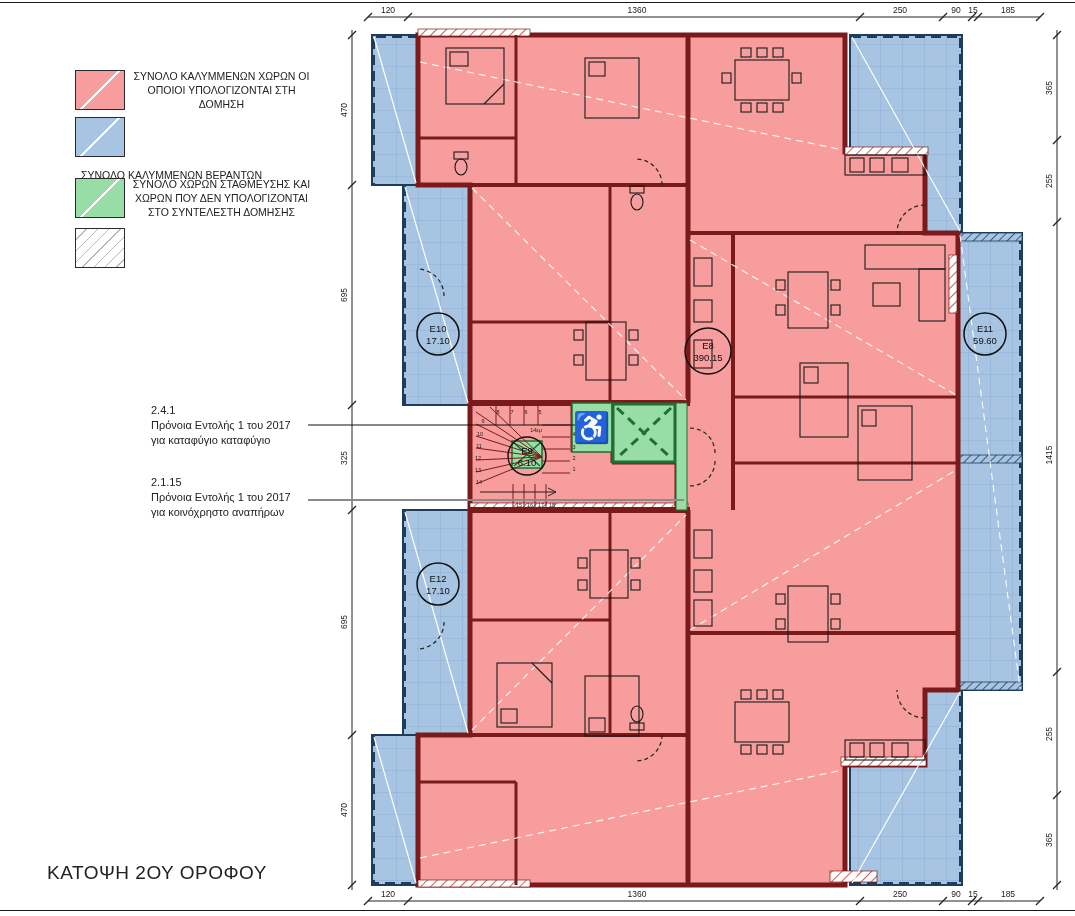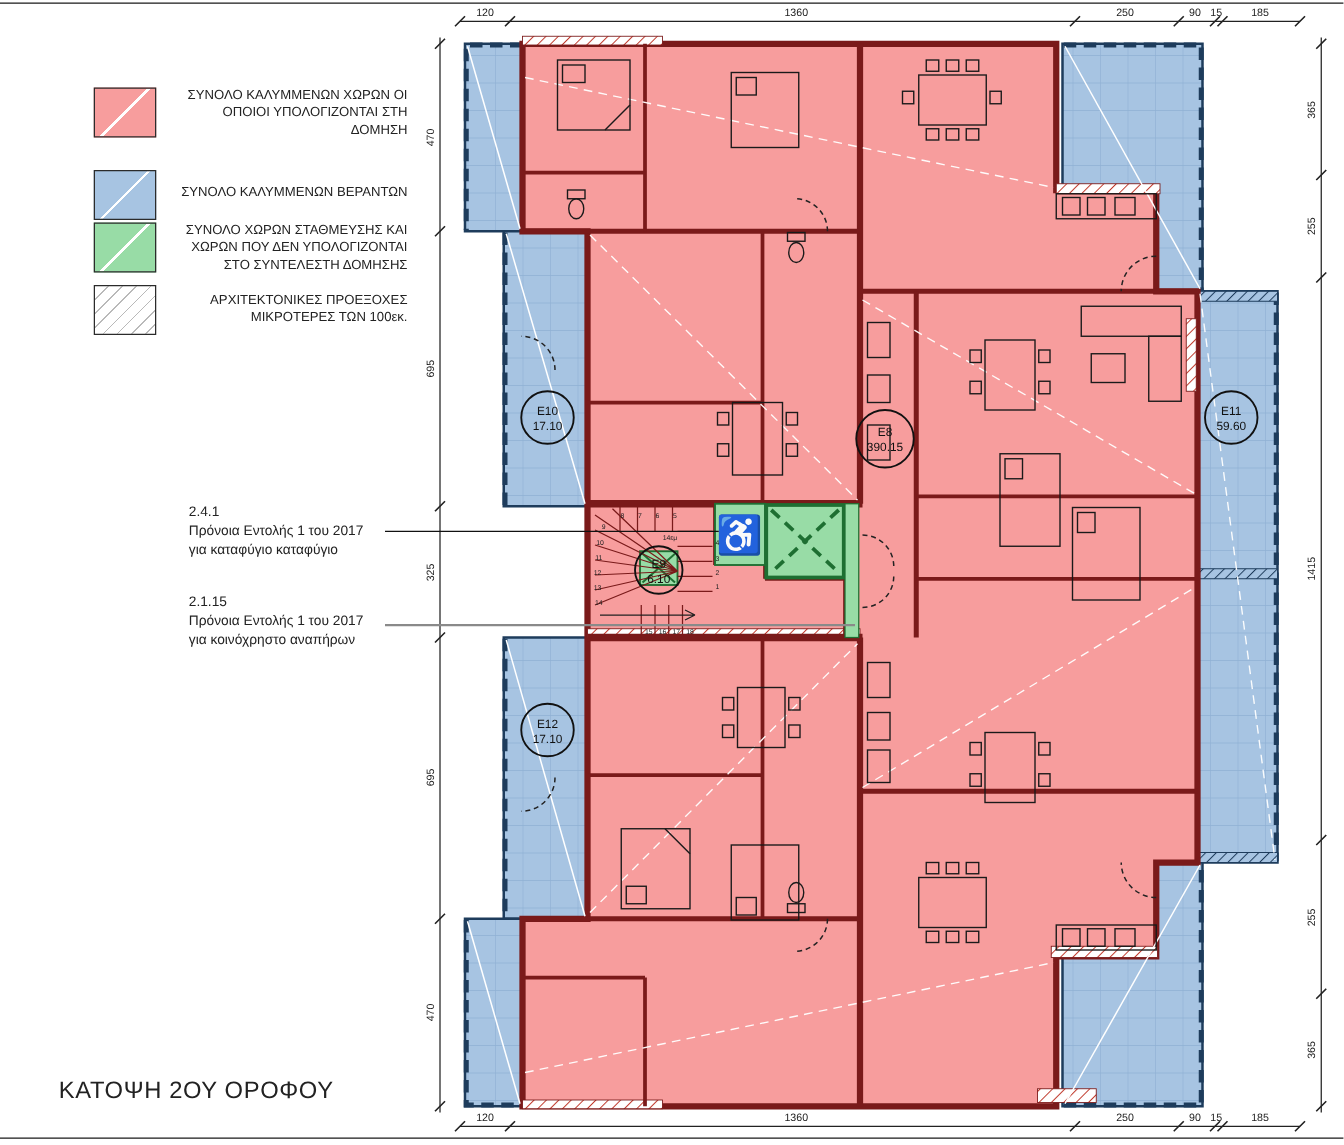--- a/index.html
+++ b/index.html
@@ -8,21 +8,21 @@
   .frameline{position:absolute;left:0;width:1075px;height:0;border-top:1.5px solid #1a1a1a;}
   
   #legend{position:absolute;left:75px;top:70px;width:290px;}
   .lg-row{position:absolute;left:0;display:flex;align-items:flex-start;}
   .lg-swatch{width:48px;height:38px;border:1.6px solid #2b2b2b;flex:none;
              background-image:linear-gradient(135deg,transparent calc(50% - 1px),#ffffff calc(50% - 1px),#ffffff calc(50% + 1px),transparent calc(50% + 1px));}
   .lg-swatch.pink{background-color:#f79d9d;}
   .lg-swatch.blue{background-color:#a7c4e2;}
   .lg-swatch.green{background-color:#98dca6;}
   .lg-swatch.hatch{background-color:#ffffff;background-image:repeating-linear-gradient(135deg,#ffffff 0 7px,#b9b9b9 7px 8px);}
-  .lg-label{margin-left:16px;width:185px;font-size:10.5px;line-height:1.32;color:#222;text-align:right;}
+  .lg-label{margin-left:4px;width:185px;font-size:10.5px;line-height:1.32;color:#222;text-align:center;}
   
   .anno{position:absolute;left:151px;width:190px;font-size:11px;line-height:1.35;color:#222;}
   
   #plan-title{position:absolute;left:47px;top:862px;font-size:19px;letter-spacing:.5px;color:#222;}
   svg{position:absolute;left:0;top:0;}
   svg text{font-family:"Liberation Sans",sans-serif;fill:#111;}
   .dimtxt{font-size:8.5px;fill:#222;}
   .areaid{font-size:9.5px;}
   .tread{font-size:5.5px;fill:#222;}
 </style>
@@ -378,31 +378,30 @@
       <line x1="308" y1="425" x2="575" y2="425" stroke="#111" stroke-width="1"></line>
       <line x1="308" y1="500" x2="684" y2="500" stroke="#8a8a8a" stroke-width="1.8"></line>
     </g>
   </svg>
 
   <div id="legend">
     <div class="lg-row" style="top:0;">
       <div class="lg-swatch pink"></div>
       <div class="lg-label">ΣΥΝΟΛΟ ΚΑΛΥΜΜΕΝΩΝ ΧΩΡΩΝ ΟΙ ΟΠΟΙΟΙ ΥΠΟΛΟΓΙΖΟΝΤΑΙ ΣΤΗ ΔΟΜΗΣΗ</div>
     </div>
-    <div class="lg-row" style="top:66px;">
+    <div class="lg-row" style="top:47px;flex-direction:column;">
       <div class="lg-swatch blue"></div>
       <div class="lg-label" style="margin-top:12px;">ΣΥΝΟΛΟ ΚΑΛΥΜΜΕΝΩΝ ΒΕΡΑΝΤΩΝ</div>
     </div>
     <div class="lg-row" style="top:108px;">
       <div class="lg-swatch green"></div>
       <div class="lg-label">ΣΥΝΟΛΟ ΧΩΡΩΝ ΣΤΑΘΜΕΥΣΗΣ ΚΑΙ ΧΩΡΩΝ ΠΟΥ ΔΕΝ ΥΠΟΛΟΓΙΖΟΝΤΑΙ ΣΤΟ ΣΥΝΤΕΛΕΣΤΗ ΔΟΜΗΣΗΣ</div>
     </div>
     <div class="lg-row" style="top:158px;">
       <div class="lg-swatch hatch"></div>
-      <div class="lg-label" style="margin-top:6px;">ΑΡΧΙΤΕΚΤΟΝΙΚΕΣ ΠΡΟΕΞΟΧΕΣ ΜΙΚΡΟΤΕΡΕΣ ΤΩΝ 100εκ.</div>
     </div>
   </div>
 
   <div class="anno" style="top:403px;">
     <div>2.4.1</div>
     <div>Πρόνοια Εντολής 1 του 2017</div>
     <div>για καταφύγιο καταφύγιο</div>
   </div>
   <div class="anno" style="top:475px;">
     <div>2.1.15</div>

